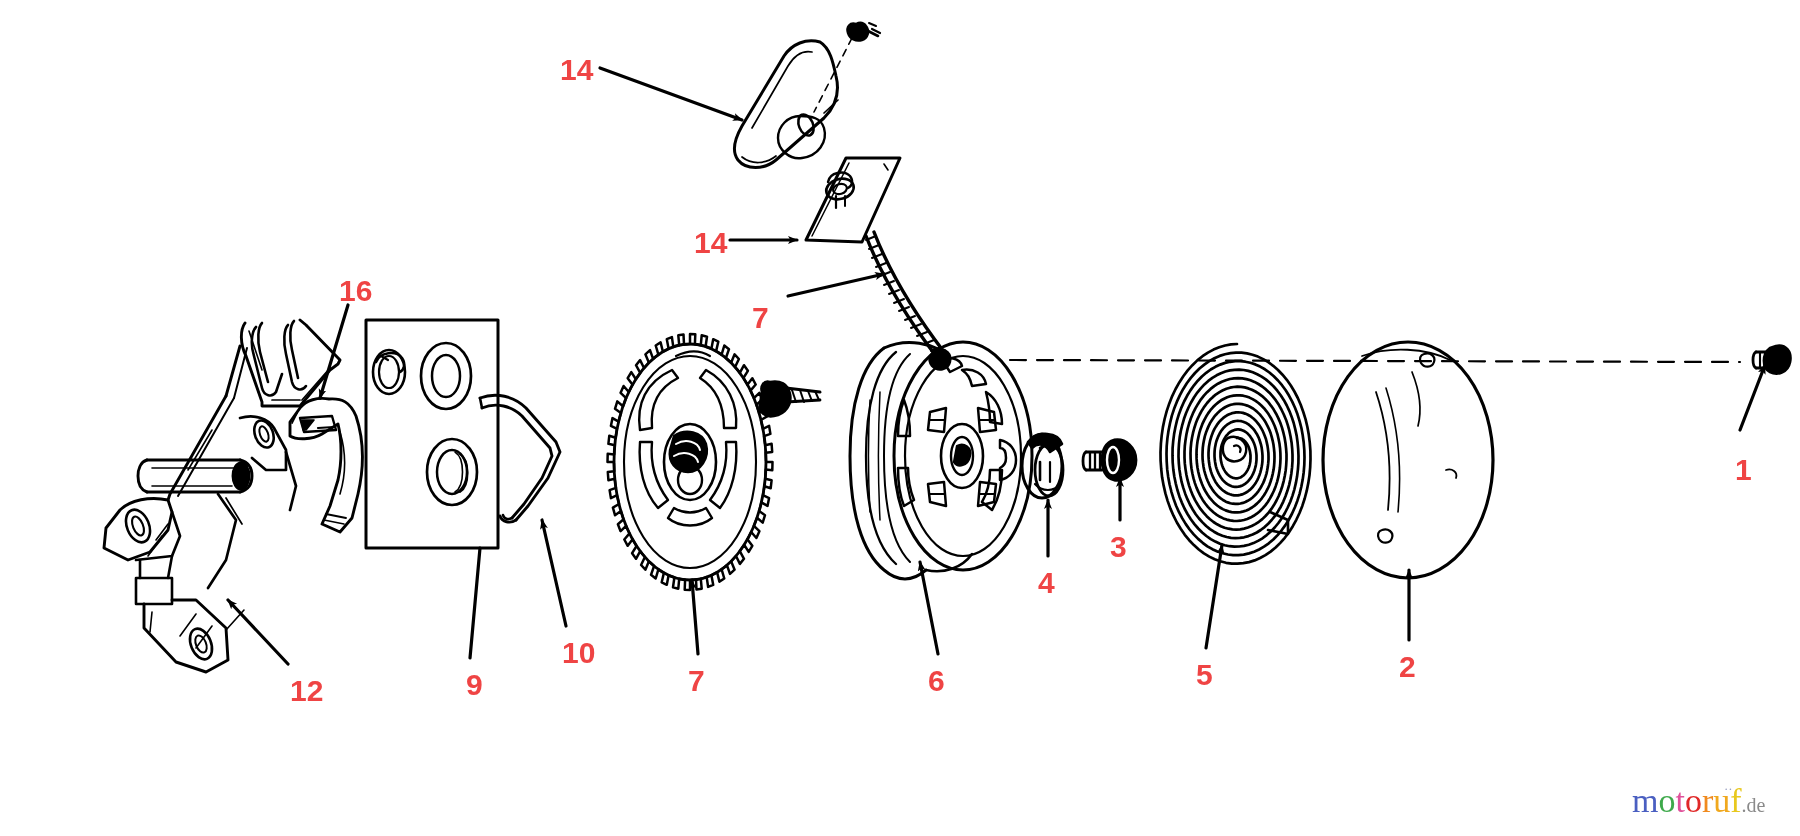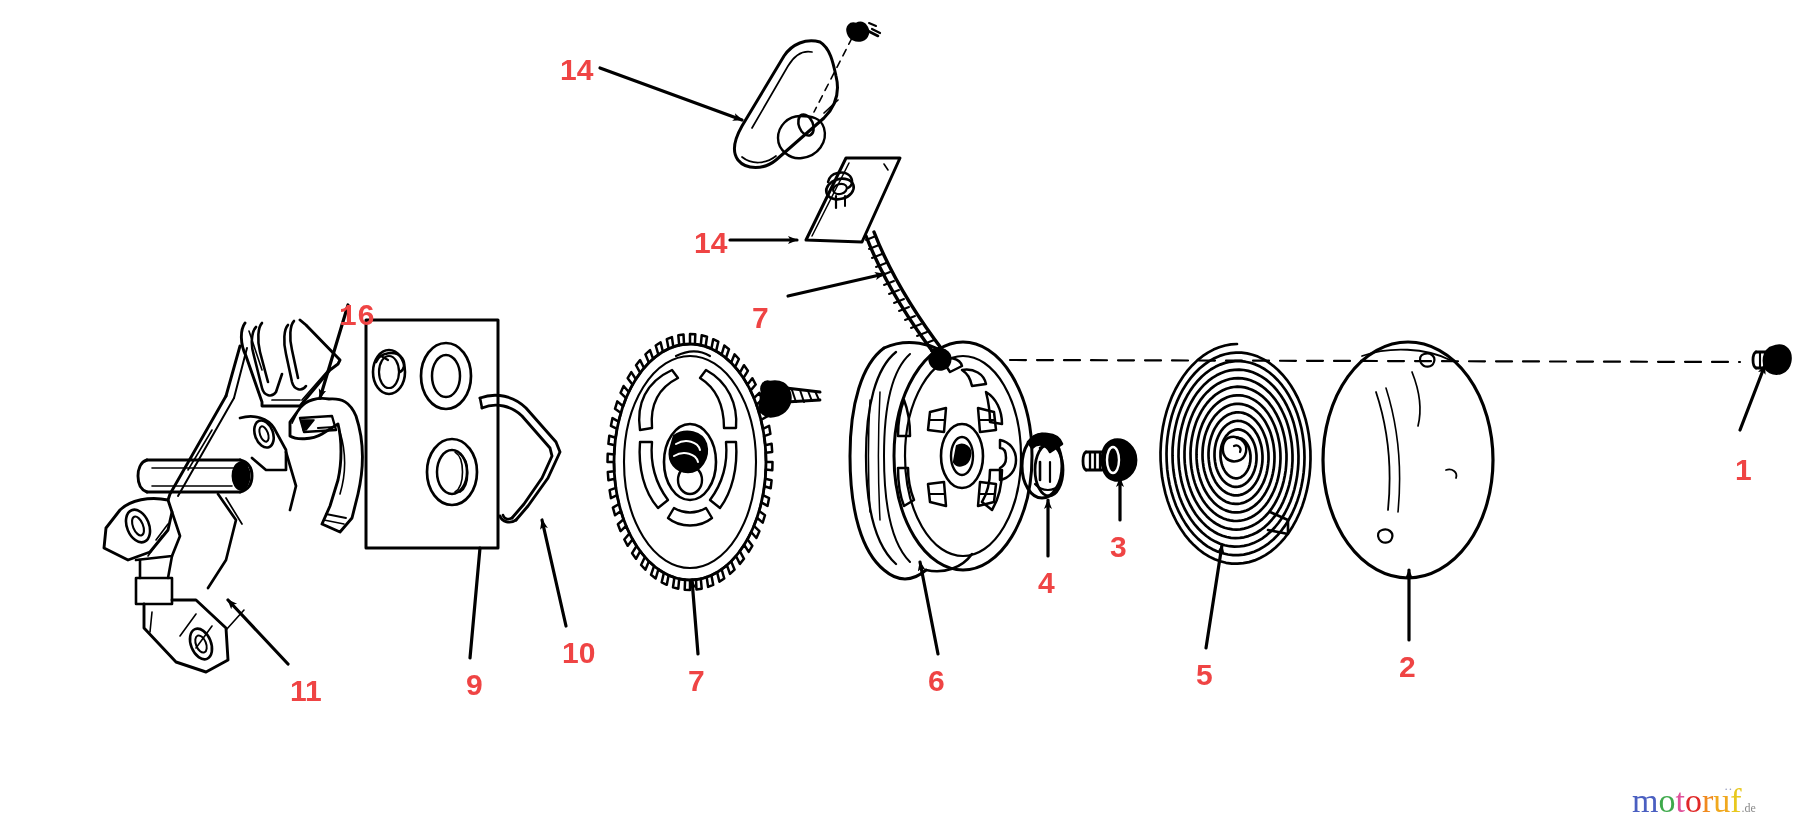--- a/index.html
+++ b/index.html
@@ -42,21 +42,21 @@
     left: 1632px;
     top: 784px;
     font-family: "Liberation Serif", serif;
     font-size: 34px;
     line-height: 1;
     white-space: nowrap;
     user-select: none;
   }
   #watermark .wm-l { font-weight: normal; }
   #watermark .wm-de {
-    font-size: 12px;
+    font-size: 20px;
     color: #8a8a8a;
     vertical-align: baseline;
   }
   #watermark .wm-dot {
     position: absolute;
     left: 92px;
     top: -2px;
     font-size: 13px;
     color: #9aa0c0;
   }
@@ -409,24 +409,24 @@
   <div id="callout-layer">
       <div class="callout-label" style="left: 1735px; top: 455px;">1</div>
       <div class="callout-label" style="left: 1399px; top: 652px;">2</div>
       <div class="callout-label" style="left: 1110px; top: 532px;">3</div>
       <div class="callout-label" style="left: 1038px; top: 568px;">4</div>
       <div class="callout-label" style="left: 1196px; top: 660px;">5</div>
       <div class="callout-label" style="left: 928px; top: 666px;">6</div>
       <div class="callout-label" style="left: 688px; top: 666px;">7</div>
       <div class="callout-label" style="left: 466px; top: 670px;">9</div>
       <div class="callout-label" style="left: 562px; top: 638px; text-align: right;">10</div>
-      <div class="callout-label" style="left: 290px; top: 676px;">11</div>
+      <div class="callout-label" style="left: 290px; top: 676px;">12</div>
       <div class="callout-label" style="left: 752px; top: 303px;">7</div>
       <div class="callout-label" style="left: 694px; top: 228px;">14</div>
       <div class="callout-label" style="left: 560px; top: 55px;">14</div>
-      <div class="callout-label" style="left: 339px; top: 302px; font-family: Liberation Mono, monospace;">16</div>
+      <div class="callout-label" style="left: 339px; top: 276px;">16</div>
     </div>
 
   <div id="watermark">
     <span id="wm-letters"><span class="wm-l" style="color: rgb(74, 95, 193);">m</span><span class="wm-l" style="color: rgb(62, 169, 75);">o</span><span class="wm-l" style="color: rgb(224, 80, 154);">t</span><span class="wm-l" style="color: rgb(224, 40, 40);">o</span><span class="wm-l" style="color: rgb(240, 138, 30);">r</span><span class="wm-l" style="color: rgb(240, 168, 30);">u</span><span class="wm-l" style="color: rgb(232, 200, 30);">f</span></span><span class="wm-de">.de</span>
   <span class="wm-dot">··</span></div>
 
 </div>
 
 </body></html>

